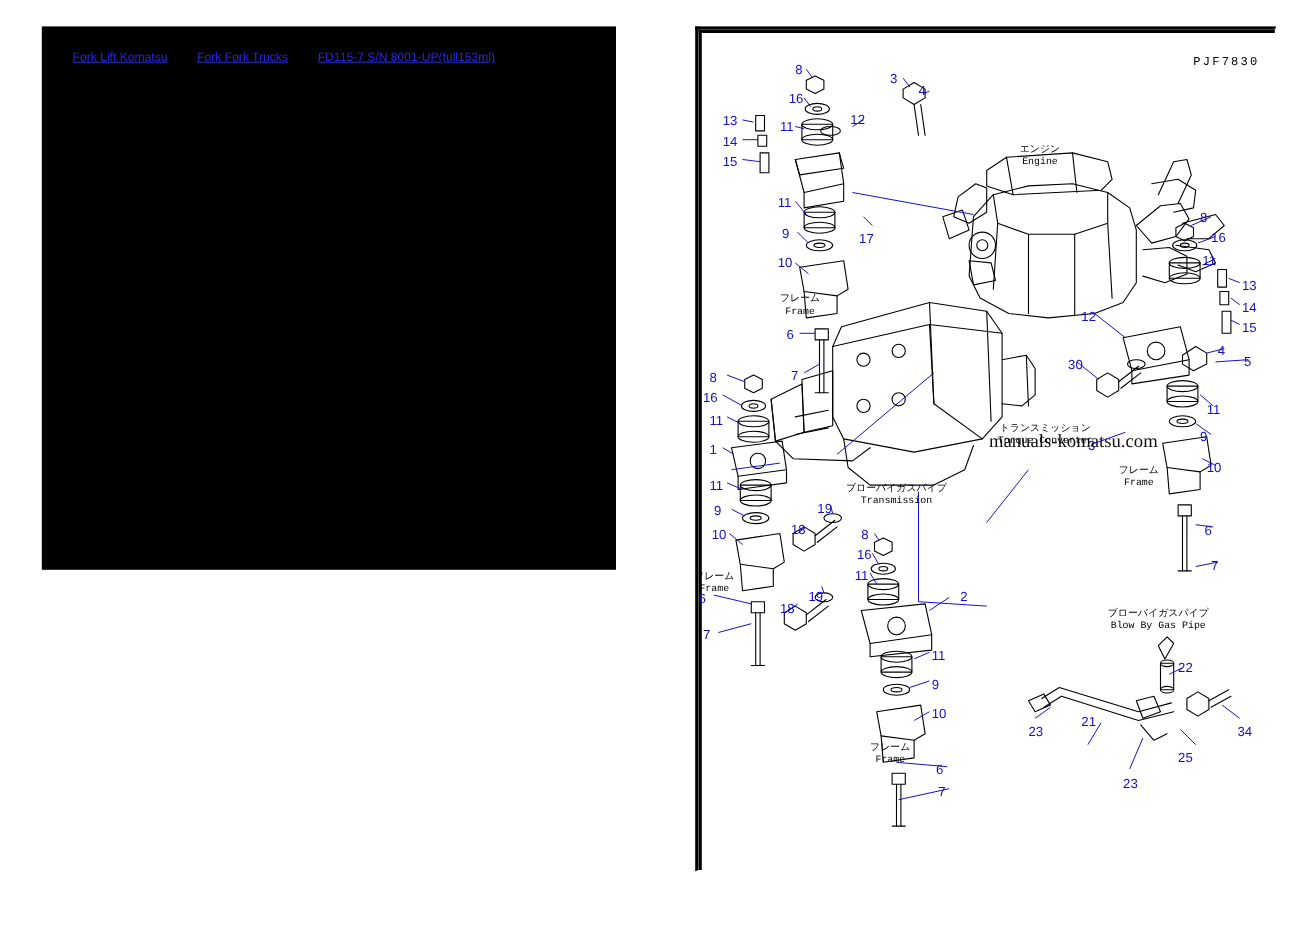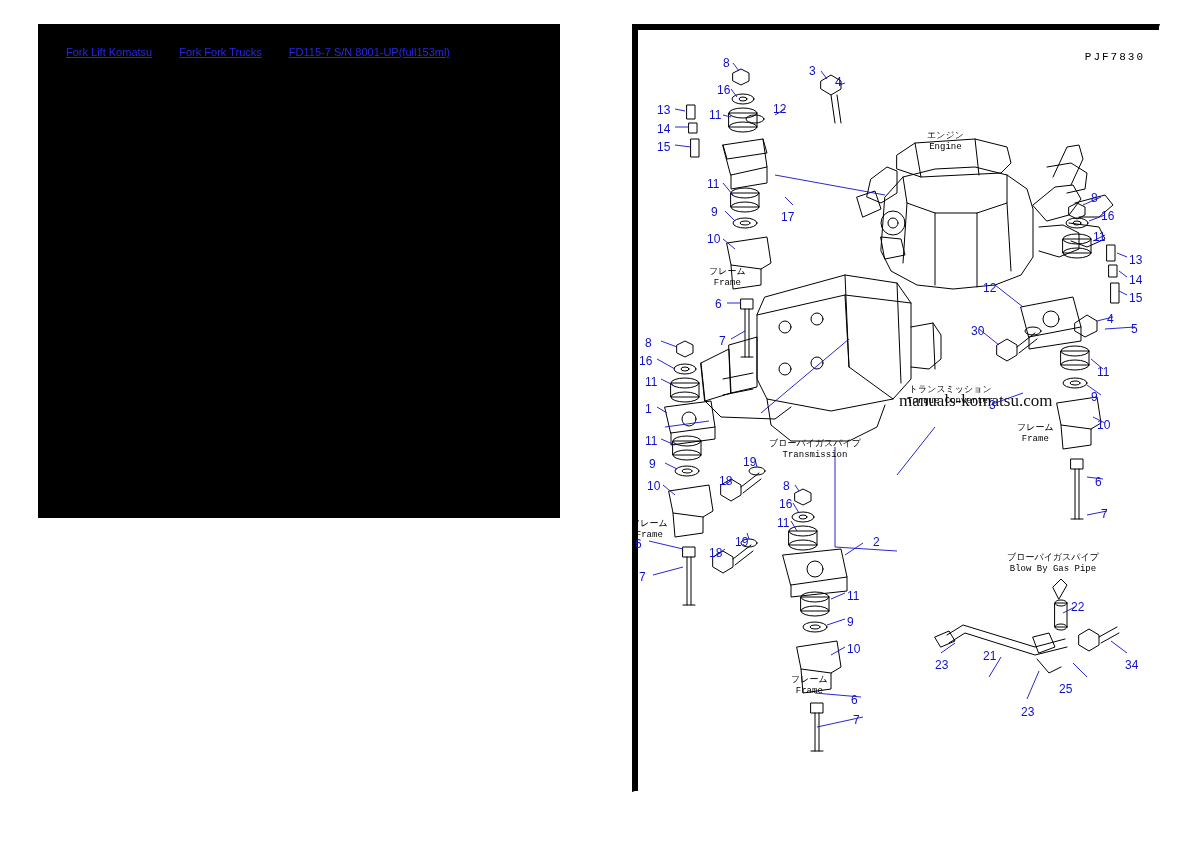--- a/index.html
+++ b/index.html
@@ -443,19 +443,19 @@
         <div class="callout" style="left: 74px; top: 519px;">18</div>
         <div class="callout" style="left: 4px; top: 543px;">7</div>
         <div class="callout" style="left: 212px; top: 562px;">11</div>
         <div class="callout" style="left: 436px; top: 573px;">22</div>
         <div class="callout" style="left: 212px; top: 588px;">9</div>
         <div class="callout" style="left: 212px; top: 615px;">10</div>
         <div class="callout" style="left: 300px; top: 631px;">23</div>
         <div class="callout" style="left: 490px; top: 631px;">34</div>
         <div class="callout" style="left: 216px; top: 666px;">6</div>
         <div class="callout" style="left: 348px; top: 622px;">21</div>
-        <div class="callout" style="left: 424px; top: 655px;">25</div>
+        <div class="callout" style="left: 436px; top: 655px;">25</div>
         <div class="callout" style="left: 218px; top: 686px;">7</div>
         <div class="callout" style="left: 386px; top: 678px;">23</div>
       </div>
   </div>
 
 </div>
 
 </body></html>

